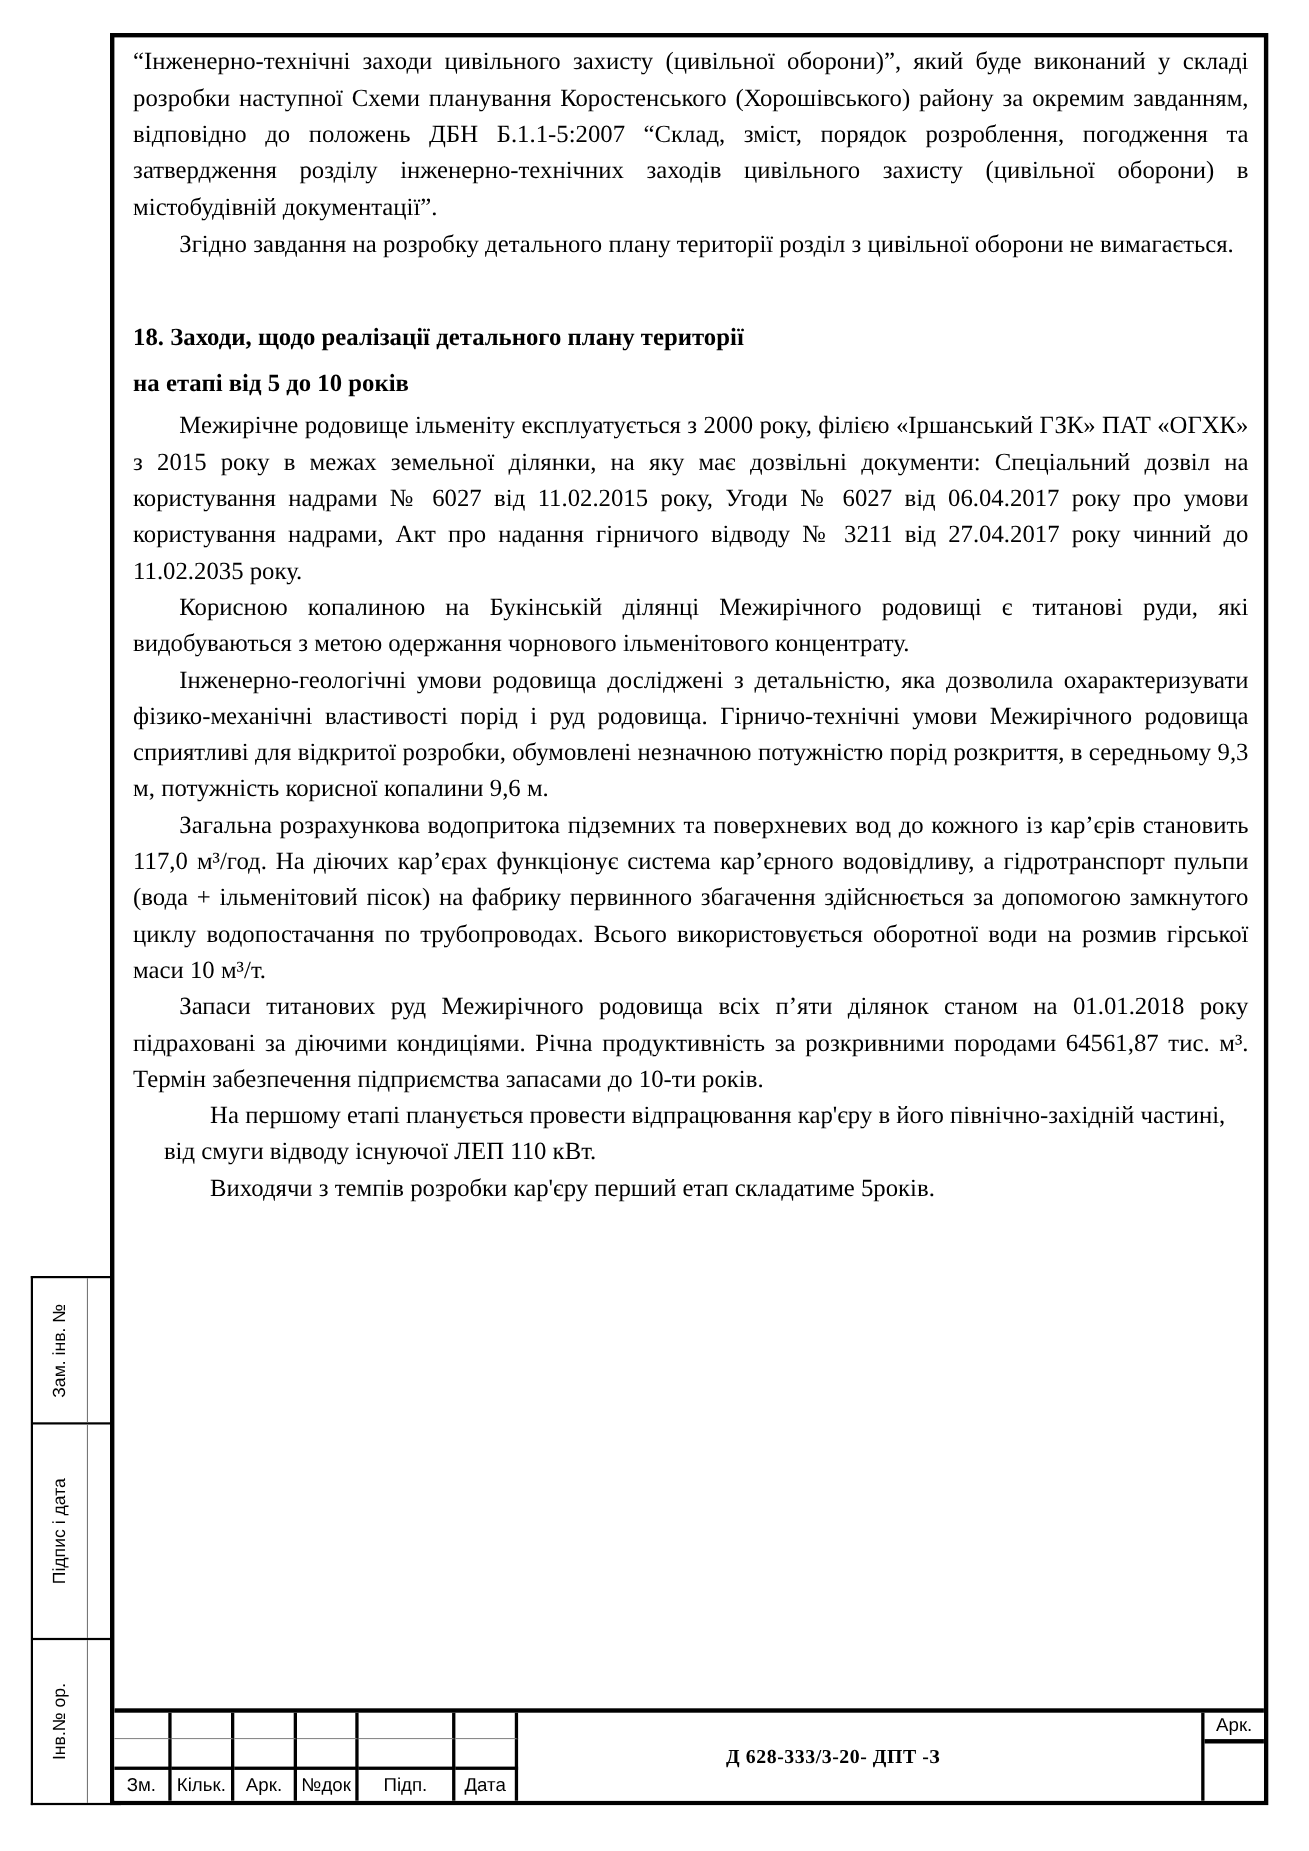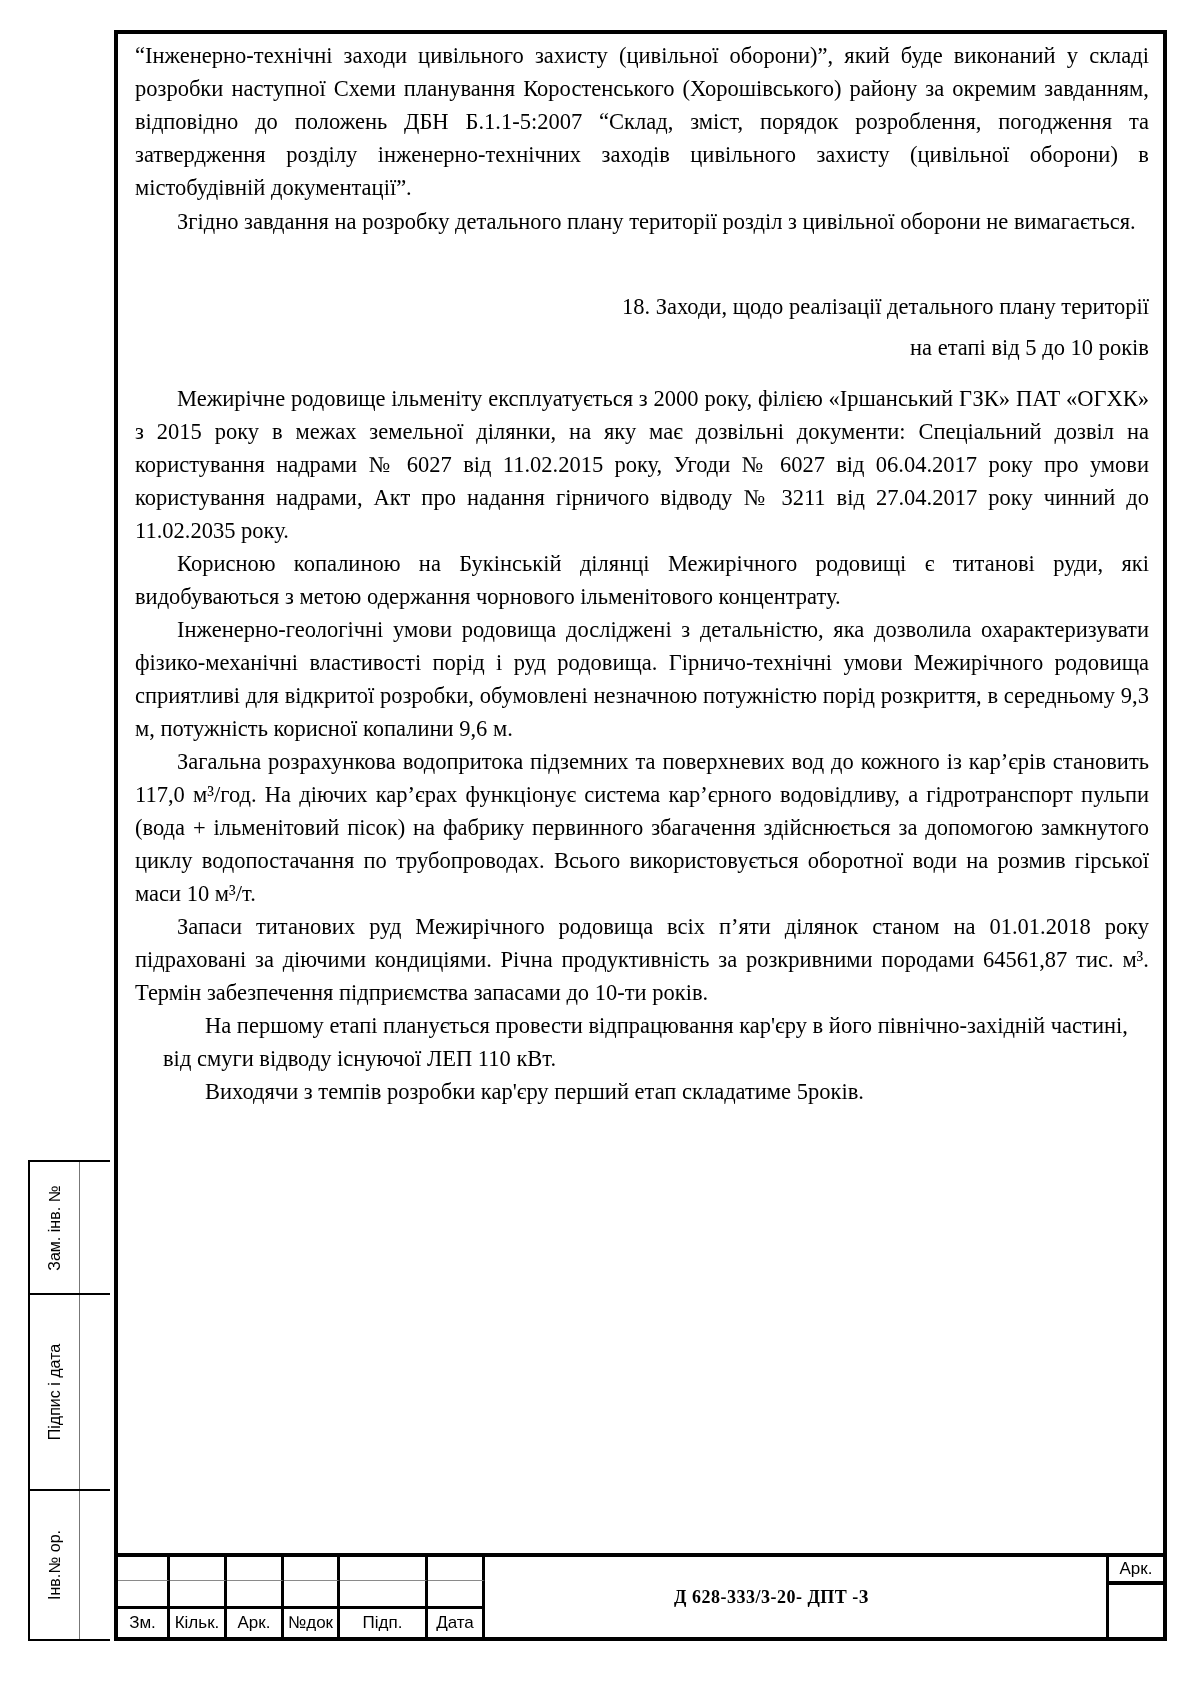--- a/index.html
+++ b/index.html
@@ -13,21 +13,21 @@
     height: 1683px;
     background: #ffffff;
     color: #000000;
     font-family: "Liberation Serif", serif;
     overflow: hidden;
   }
 
   
   .frame {
     position: absolute;
-    left: 114px;
+    left: 100px;
     top: 30px;
     width: 1053px;
     height: 1611px;
     border: 4px solid #000000;
     box-sizing: border-box;
     background: #ffffff;
   }
 
   
   .body-text {
@@ -38,23 +38,23 @@
     overflow: hidden;
     font-size: 22.5px;
     line-height: 33px;
     text-align: justify;
   }
   .para { margin: 0; text-indent: 42px; }
   .para.no-indent { text-indent: 0; }
   .para.left { text-align: left; margin-left: 28px; }
   .para.sp2 { line-height: 36px; }
   .heading {
-    text-align: right;
-    font-weight: normal;
-    margin: 46px 0 14px 0;
+    text-align: left;
+    font-weight: bold;
+    margin: 46px 0 2px 0;
     line-height: 41px;
     text-indent: 0;
   }
 
   
   .titleblock {
     position: absolute;
     left: 0; right: 0; bottom: 0;
     height: 80px;
     border-top: 4px solid #000000;

